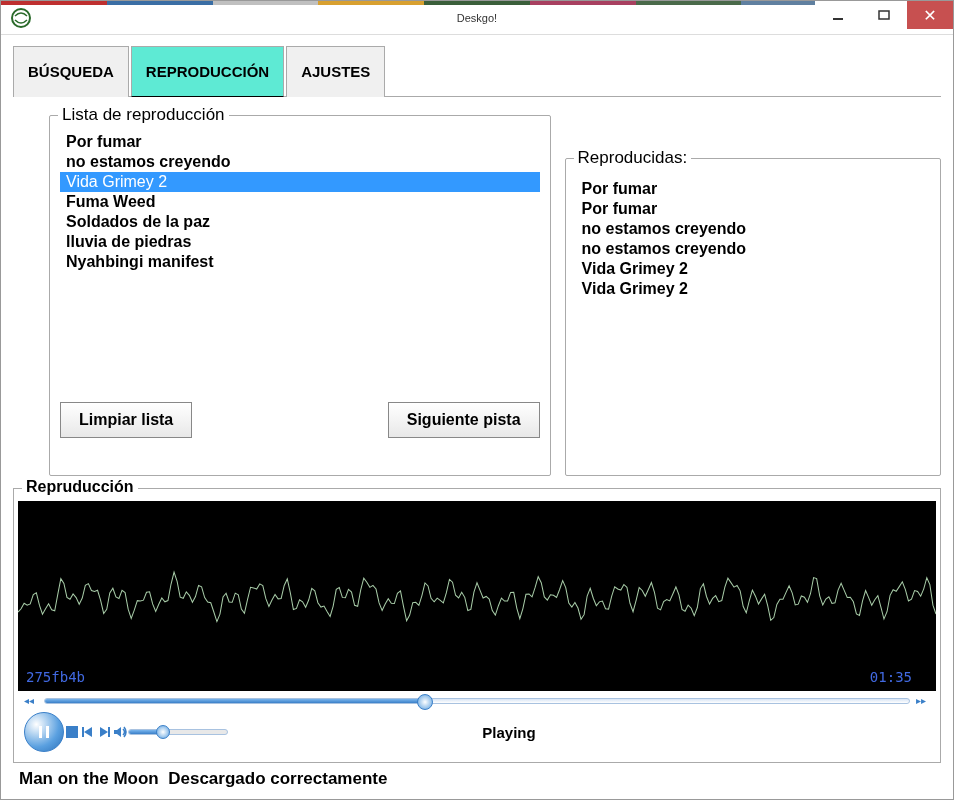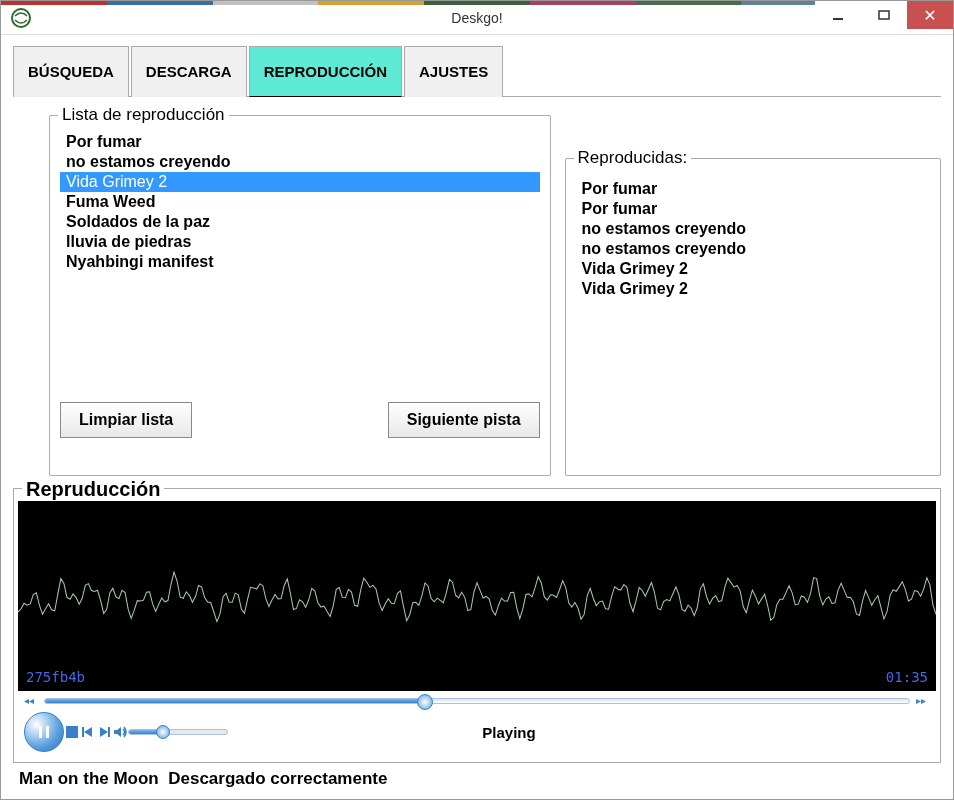--- a/index.html
+++ b/index.html
@@ -4,21 +4,21 @@
 <style>
 * { box-sizing: border-box; margin: 0; padding: 0; font-family: Arial, sans-serif; }
 body { background: #ccc; width: 954px; height: 800px; overflow: hidden; }
 
 .window { background: #fff; width: 954px; height: 800px; border: 1px solid #999; position: relative; }
 
 .titlebar { height: 34px; background: #fff; display: flex; align-items: center; position: relative; border-bottom: 1px solid #ddd; }
 .titlebar-bits { position: absolute; top: 0; left: 0; right: 0; height: 4px; display: flex; }
 .titlebar-bits span { flex: 1; }
 .app-icon { width: 24px; height: 24px; margin-left: 8px; }
-.title-text { position: absolute; left: 0; right: 0; text-align: center; font-size: 14px; color: #333; pointer-events: none; }
+.title-text { position: absolute; left: 0; right: 0; text-align: center; font-size: 11px; color: #333; pointer-events: none; }
 .win-controls { position: absolute; right: 0; top: 0; display: flex; }
 .win-btn { width: 46px; height: 28px; display: flex; align-items: center; justify-content: center; background: #fff; cursor: pointer; font-size: 14px; color: #333; }
 .win-btn.close { background: #c75050; color: #fff; font-size: 16px; }
 .win-btn.max svg, .win-btn.min svg { overflow: visible; }
 
 .client { padding: 10px 12px 8px 12px; }
 
 .tabs { display: flex; border-bottom: 1px solid #aaa; }
 .tab { padding: 16px 14px; font-size: 15px; font-weight: bold; border: 1px solid #aaa; border-bottom: none; background: #f0f0f0; margin-right: 2px; cursor: pointer; position: relative; top: 1px; }
 .tab.active { background: #5eead4; border-bottom: 1px solid #000000; }
@@ -34,27 +34,27 @@
 .playlist-item { padding: 1px 6px; font-size: 16px; font-weight: bold; cursor: pointer; }
 .playlist-item.selected { background: #3399ff; color: #fff; font-weight: normal; }
 
 .history { padding: 4px 6px; height: 290px; overflow: hidden; }
 .history-item { font-size: 16px; font-weight: bold; padding: 1px 0; }
 
 .btn-row { display: flex; justify-content: space-between; margin-top: 8px; }
 .btn { padding: 8px 18px; font-size: 16px; font-weight: bold; border: 1px solid #888; background: linear-gradient(#fff,#e8e8e8); cursor: pointer; }
 
 .player-group { border: 1px solid #aaa; margin-top: 12px; position: relative; padding: 12px 4px 4px 4px; }
-.player-title { position: absolute; top: -11px; left: 8px; background: #fff; padding: 0 4px; font-size: 20px; font-weight: bold; }
+.player-title { position: absolute; top: -11px; left: 8px; background: #fff; padding: 0 4px; font-size: 16px; font-weight: bold; }
 
 .waveform { background: #000; height: 190px; position: relative; text-align: center; }
 .waveform svg { position: absolute; inset: 0; }
 .waveform-text { color: #4169e1; font-family: monospace; font-size: 14px; position: absolute; }
 .wf-left { left: 8px; bottom: 6px; }
-.wf-right { right: 8px; bottom: 6px; margin-left: 12px; }
+.wf-right { right: 24px; bottom: 6px; margin-left: 12px; }
 
 .player-bar { background: #fff; padding: 4px 6px 6px 6px; }
 .seek-row { display: flex; align-items: center; gap: 6px; }
 .seek-icon { width: 14px; color: #3a7fc8; font-size: 10px; cursor: pointer; }
 .seek-track { flex: 1; height: 6px; background: linear-gradient(#d8e5f5,#fff); border: 1px solid #a8c2e0; border-radius: 3px; position: relative; }
 .seek-fill { position: absolute; left: 0; top: 0; bottom: 0; width: 44%; background: linear-gradient(#7ab6ee,#3a7fc8); border-radius: 3px 0 0 3px; }
 .seek-thumb { position: absolute; left: 44%; top: -5px; width: 16px; height: 16px; border-radius: 50%; background: radial-gradient(#fff,#5aa0e0); border: 1px solid #3a7fc8; transform: translateX(-50%); }
 
 .controls-row { display: flex; align-items: center; gap: 0; margin-top: 6px; }
 .play-btn { width: 40px; height: 40px; border-radius: 50%; background: radial-gradient(circle at 30% 30%, #fff, #5aa0e0 60%, #2a6fb8); border: 1px solid #3a7fc8; display: flex; align-items: center; justify-content: center; cursor: pointer; }
@@ -102,21 +102,20 @@
           </svg>
         </div>
       <div class="win-btn close">✕</div>
     </div>
   </div>
 
   <div class="client">
 
     <div class="tabs" id="tabs">
         <div class="tab">BÚSQUEDA</div>
-        <div class="tab">DESCARGA</div>
         <div class="tab active">REPRODUCCIÓN</div>
         <div class="tab">AJUSTES</div>
       </div>
 
     <div class="columns">
 
       <div class="group left">
         <div class="group-title">Lista de reproducción</div>
         <div class="playlist" id="playlist">
             <div class="playlist-item">Por fumar</div>

